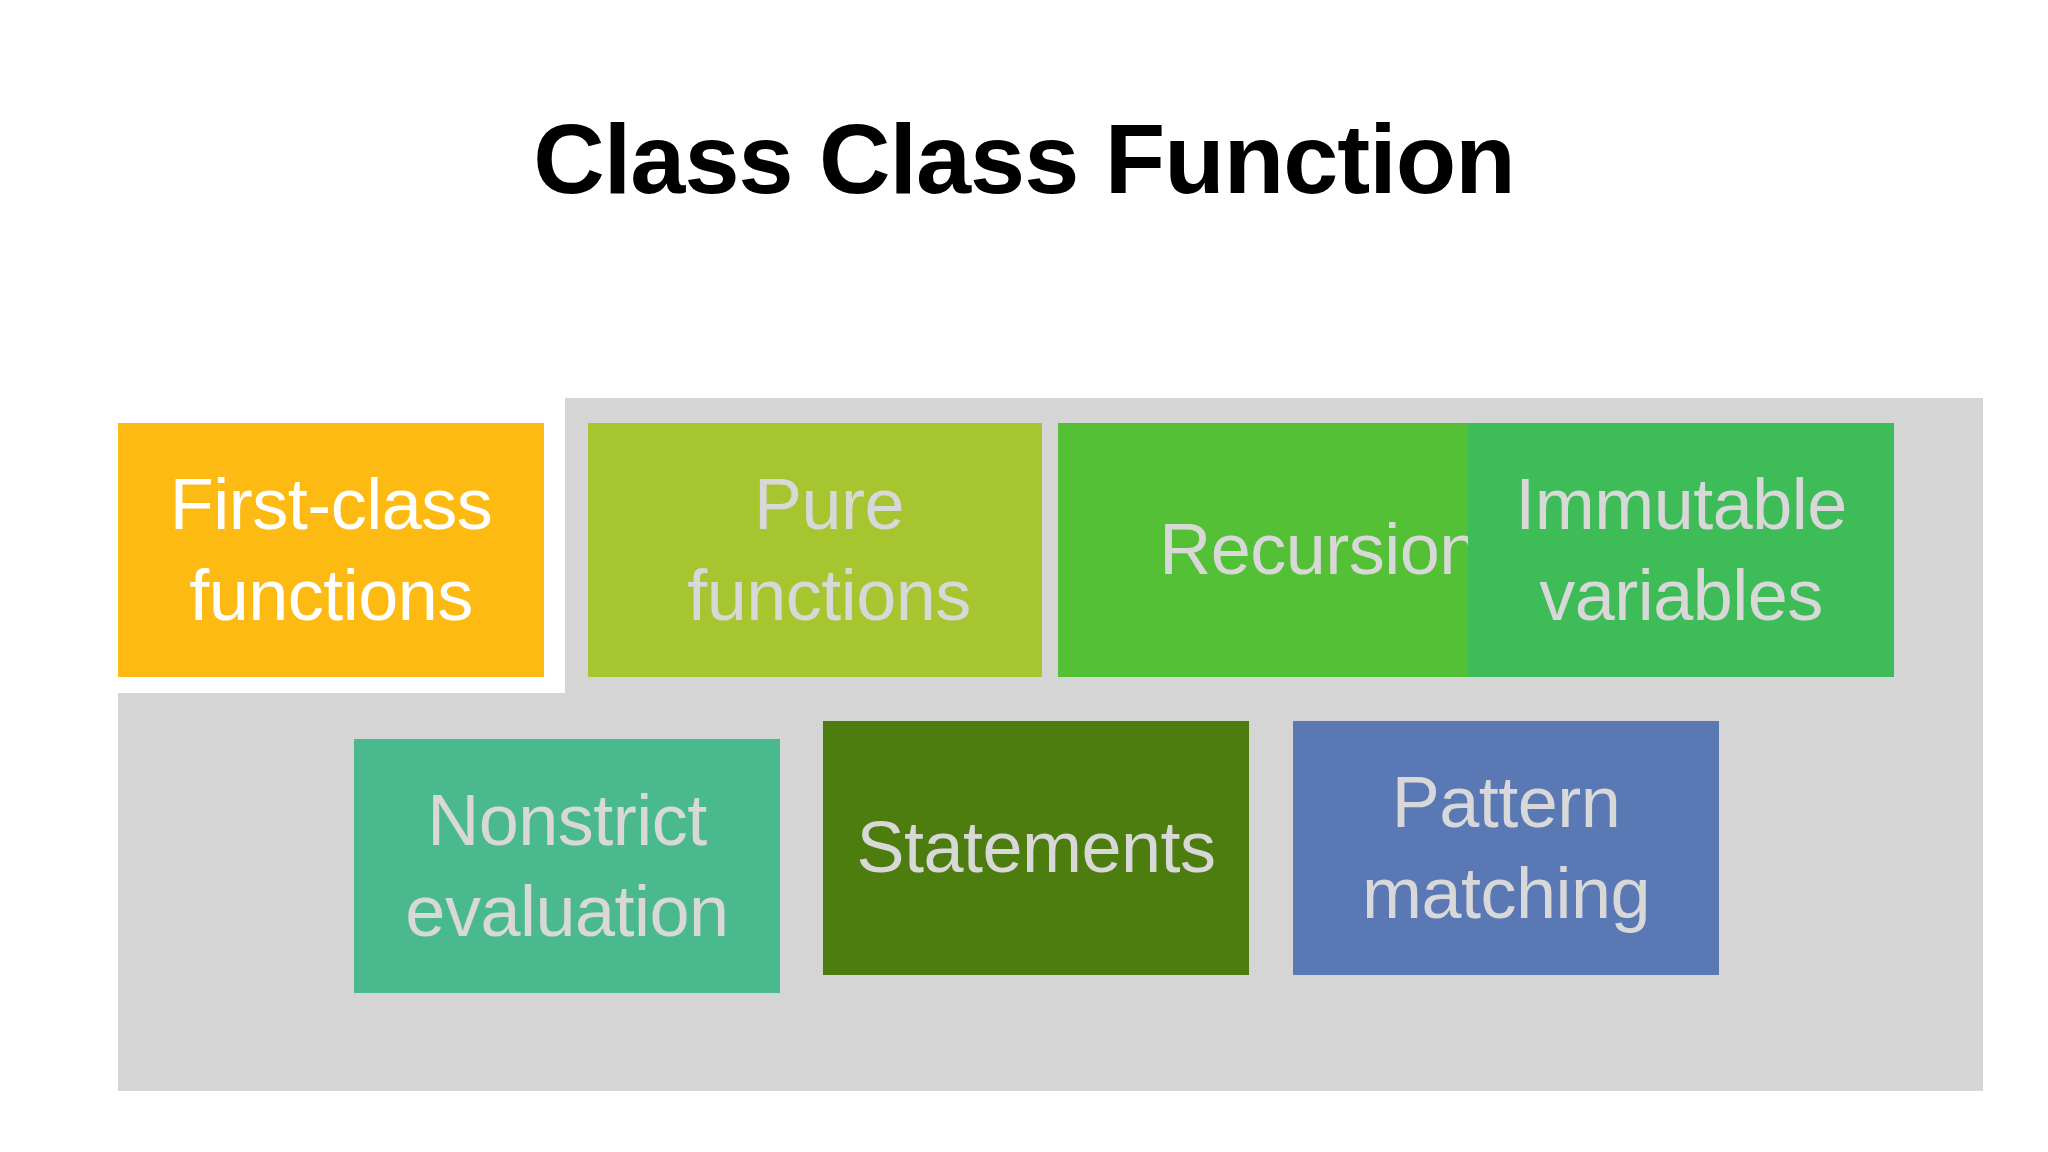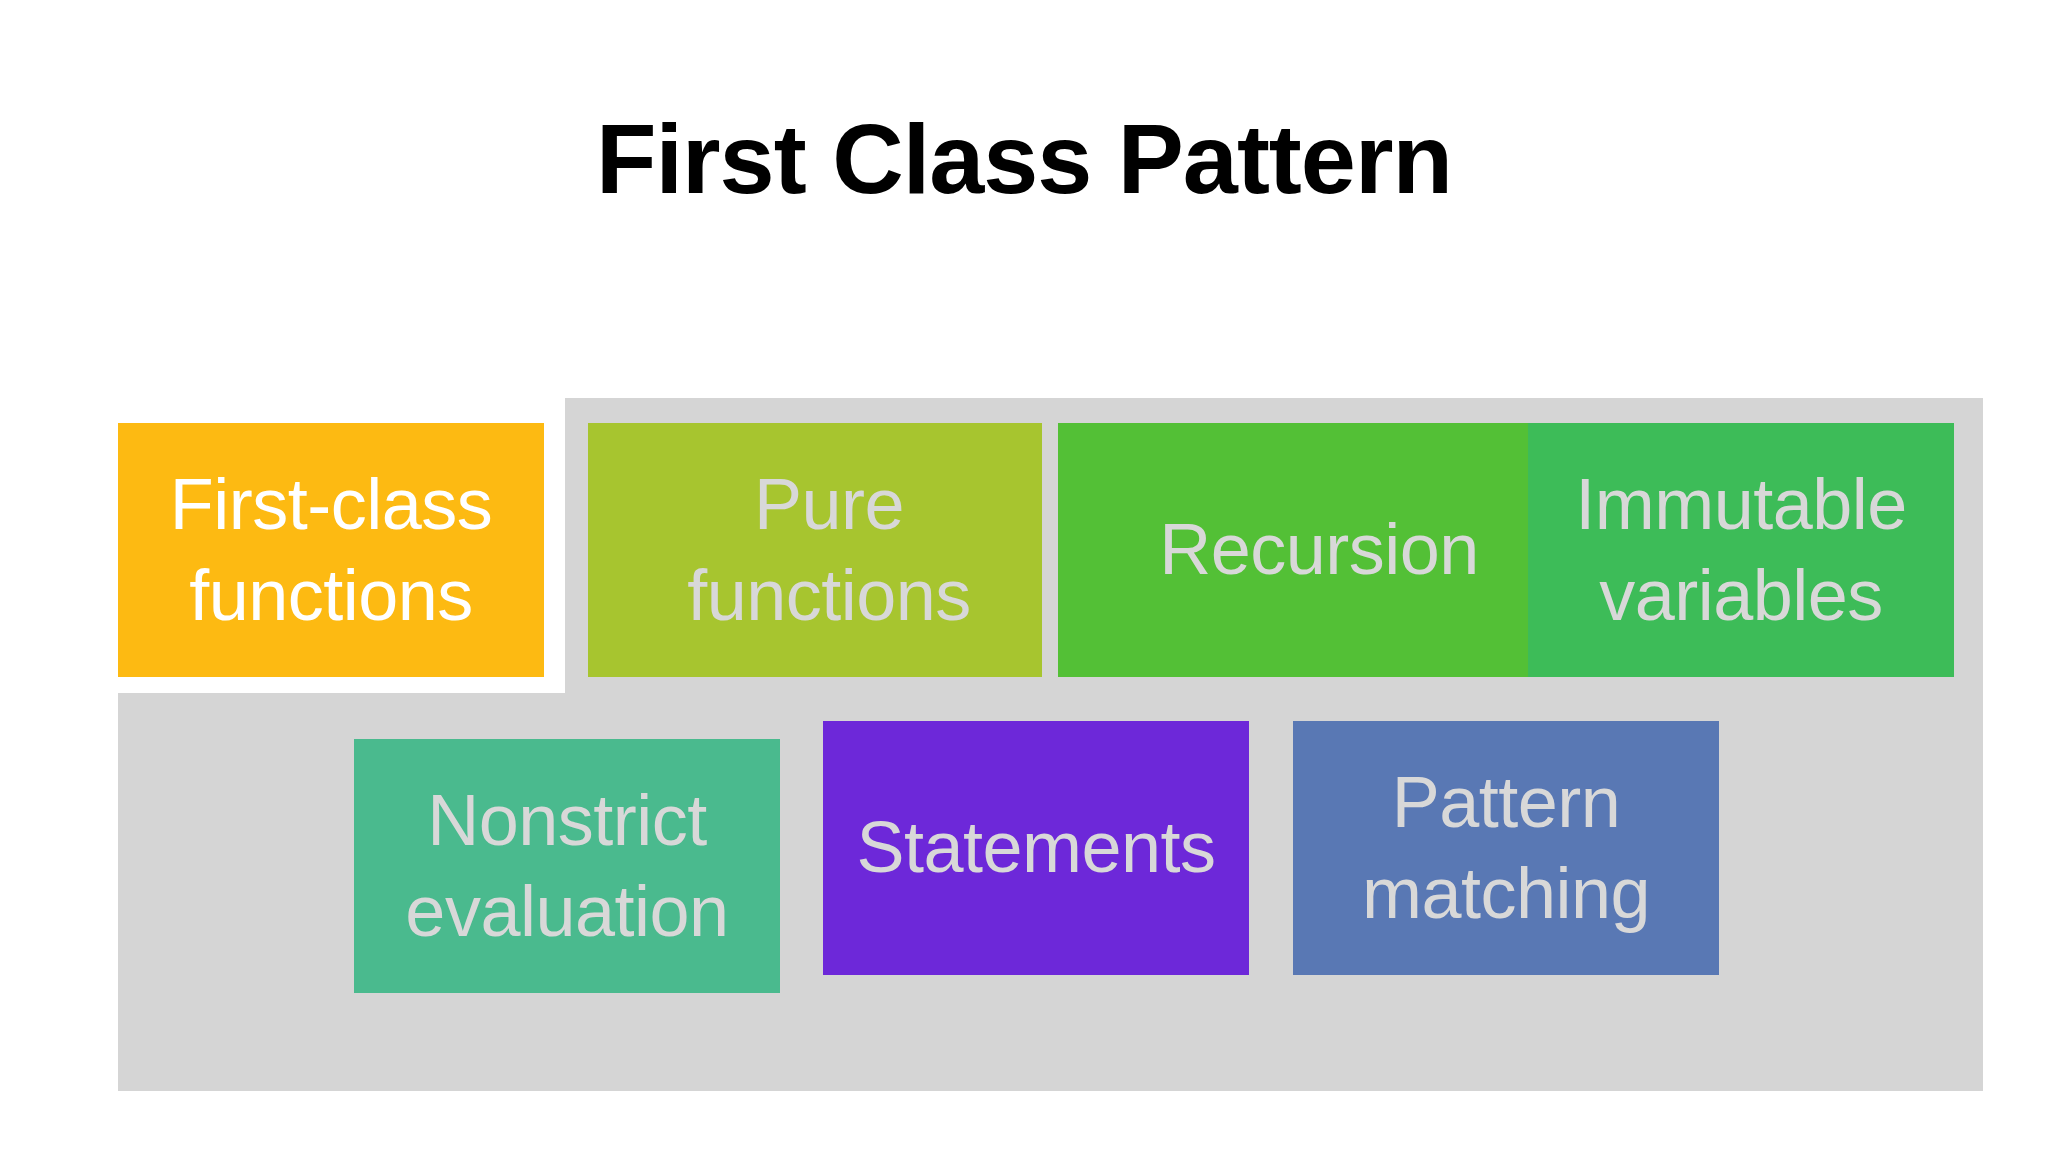--- a/index.html
+++ b/index.html
@@ -52,43 +52,43 @@
     justify-content: center;
     text-align: center;
     font-size: 72px;
     line-height: 1.27;
     letter-spacing: -0.5px;
     font-weight: 400;
   }
   .box-1 { left: 118px;  top: 423px; }
   .box-2 { left: 588px;  top: 423px; padding-left: 28px; }
   .box-3 { left: 1058px; top: 423px; }
-  .box-4 { left: 1528px; top: 423px; }
+  .box-4 { left: 1468px; top: 423px; }
   .box-5 { left: 354px;  top: 721px; }
   .box-6 { left: 823px;  top: 721px; }
   .box-7 { left: 1293px; top: 721px; }
 </style>
 </head>
 <body>
 
 <div class="slide">
 
-  <h1 class="title">First Class Pattern</h1>
+  <h1 class="title">Class Class Function</h1>
 
   <div class="panel panel-main" style="background-color: rgb(213, 213, 213);"></div>
 
   <div class="panel panel-ext" style="background-color: rgb(213, 213, 213);"></div>
 
   <div class="box box-1" style="background-color: rgb(253, 186, 18); color: rgb(255, 255, 255);">First-class functions</div>
 
   <div class="box box-2" style="background-color: rgb(167, 197, 47); color: rgb(216, 216, 216);">Pure functions</div>
 
   <div class="box box-3" style="background-color: rgb(83, 192, 54); color: rgb(216, 216, 216); padding-left: 48px;">Recursion</div>
 
   <div class="box box-4" style="background-color: rgb(61, 188, 88); color: rgb(216, 216, 216);">Immutable variables</div>
 
   <div class="box box-5" style="background-color: rgb(74, 186, 142); color: rgb(216, 216, 216); margin-top: 18px;">Nonstrict evaluation</div>
 
-  <div class="box box-6" style="background-color: #6d28d9; color: rgb(216, 216, 216);">Statements</div>
+  <div class="box box-6" style="background-color: #4d7c0f; color: rgb(216, 216, 216);">Statements</div>
 
   <div class="box box-7" style="background-color: rgb(89, 120, 180); color: rgb(216, 216, 216);">Pattern matching</div>
 
 </div>
 
 </body></html>

